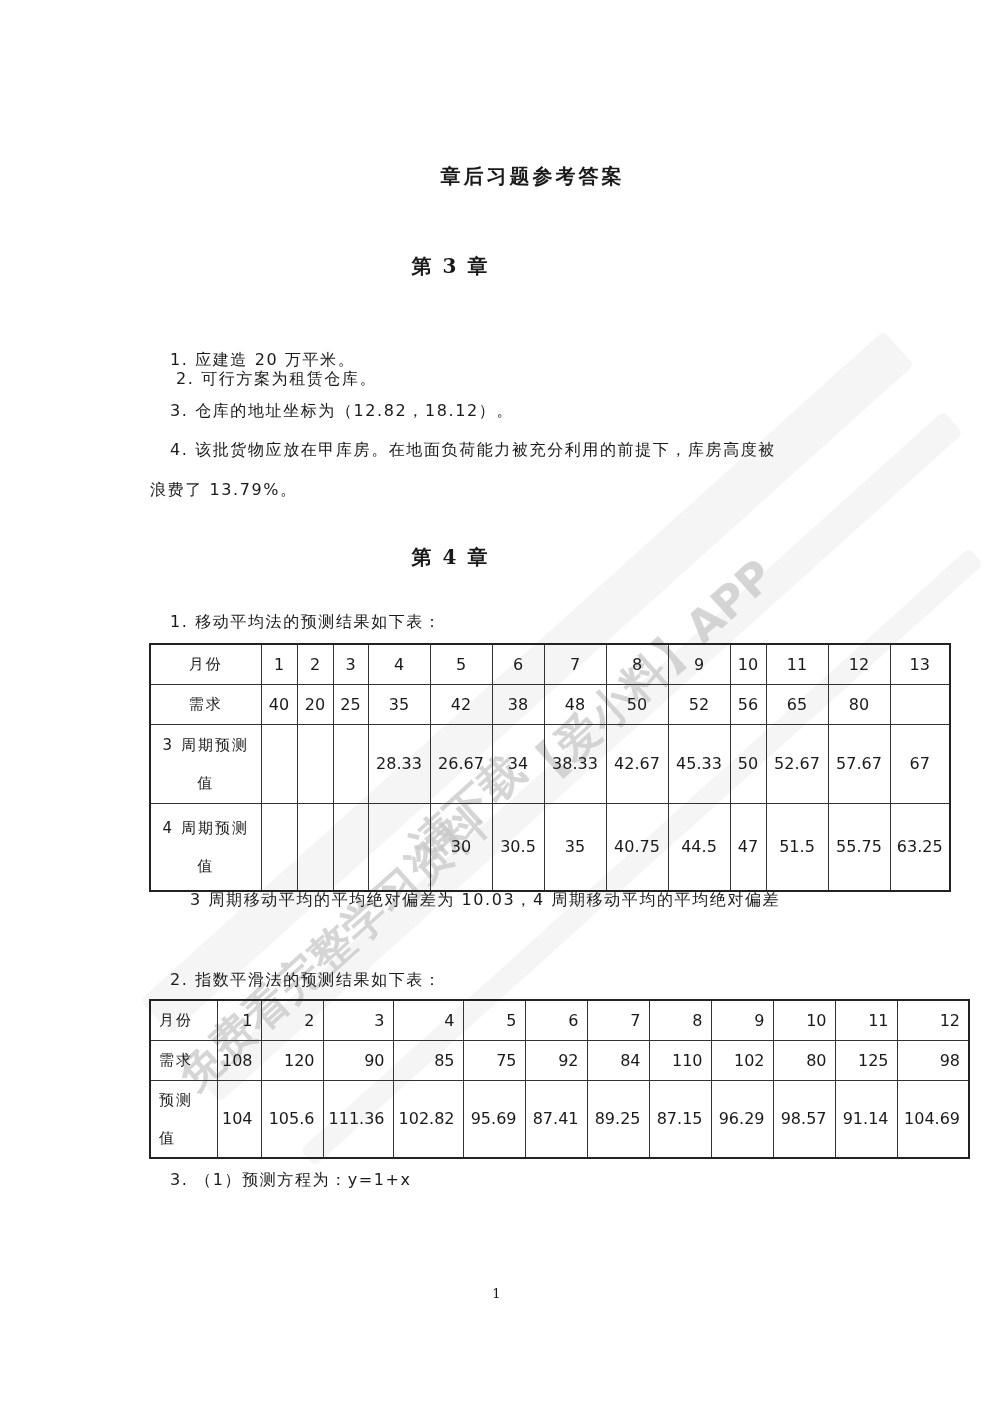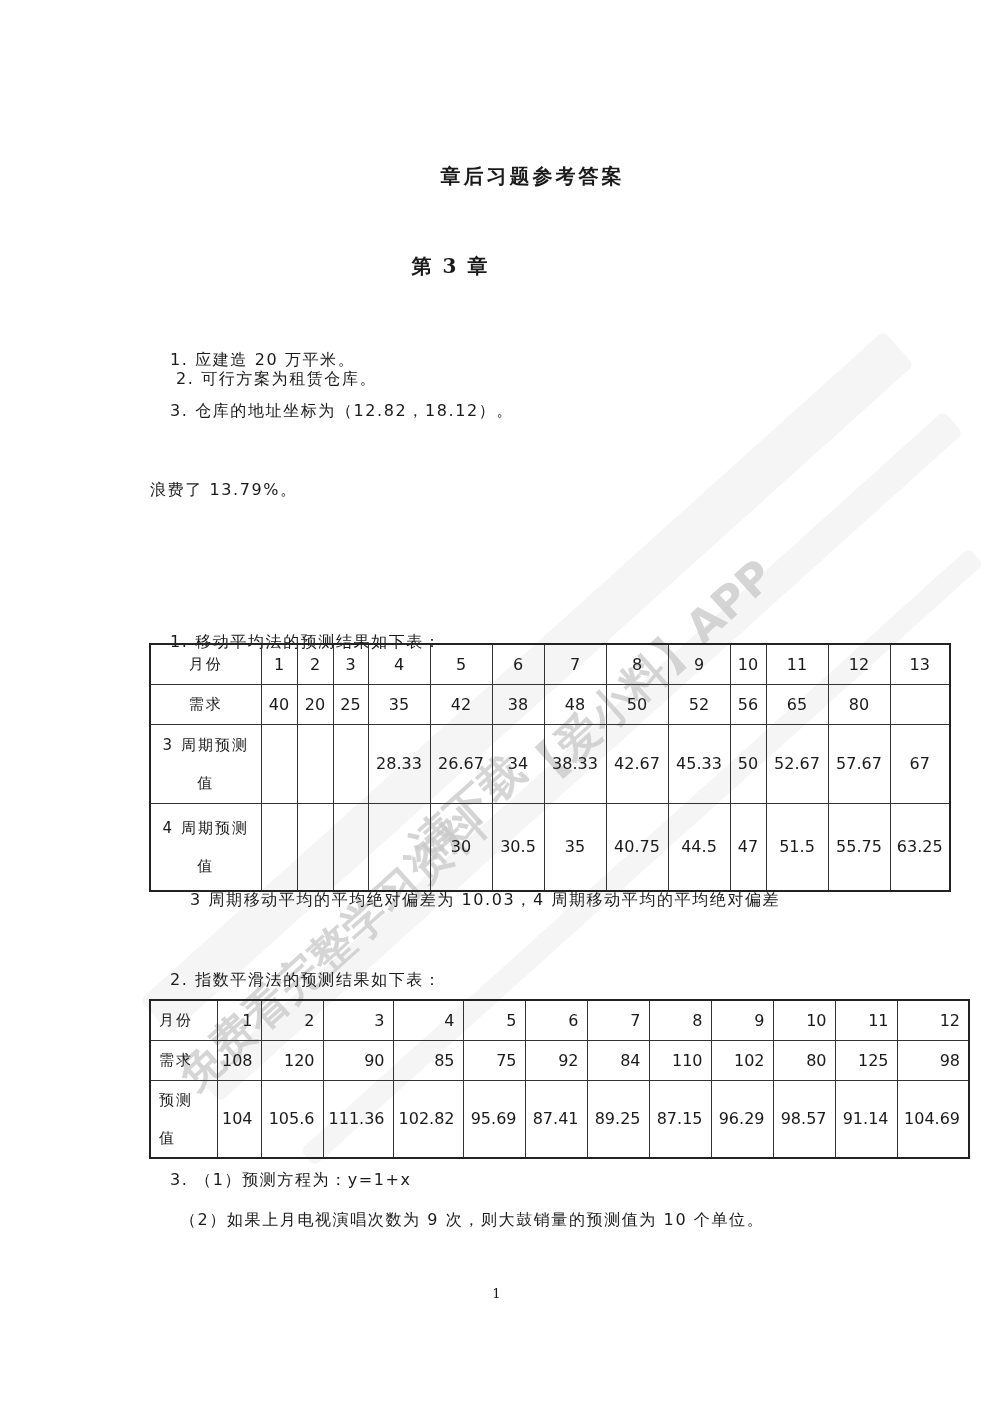--- a/index.html
+++ b/index.html
@@ -64,23 +64,25 @@
   <div class="wm-text" style="left:165px; top:1060px; font-size:44px; transform: rotate(-42deg);">免费看完整学习资料</div>
   <div class="wm-text" style="left:400px; top:830px; font-size:44px; transform: rotate(-42deg);">请下载</div>
   <div class="wm-text" style="left:510px; top:760px; font-size:44px; transform: rotate(-42deg);">【爱小料】APP</div>
 
   <div class="doc-title">章后习题参考答案</div>
 
   <div class="chapter-title" style="top:253px;">第 3 章</div>
   <div class="para" style="left:170px; top:322px;margin-top:28px;">1. 应建造 20 万平米。</div>
   <div class="para" style="left:170px; top:369px;margin-left:6px;">2. 可行方案为租赁仓库。</div>
   <div class="para" style="left:170px; top:401px;">3. 仓库的地址坐标为（12.82，18.12）。</div>
+  <div class="para" style="left:170px; top:440px;">4. 该批货物应放在甲库房。在地面负荷能力被充分利用的前提下，库房高度被</div>
   <div class="para" style="left:150px; top:480px;">浪费了 13.79%。</div>
 
-  <div class="para" style="left:170px; top:612px;margin-top:20px;">1. 移动平均法的预测结果如下表：</div>
+  <div class="chapter-title" style="top:544px;">第 4 章</div>
+  <div class="para" style="left:170px; top:612px;">1. 移动平均法的预测结果如下表：</div>
 
   <table class="grid" style="left:149px; top:643px; width:800px;">
     <colgroup>
       <col style="width:111px">
         <col style="width:36px">
         <col style="width:36px">
         <col style="width:35px">
       <col style="width:62px">
         <col style="width:62px">
         <col style="width:52px">
@@ -231,16 +233,15 @@
       <td>87.15</td>
       <td>96.29</td>
       <td>98.57</td>
       <td>91.14</td>
       <td>104.69</td>
     </tr>
   </tbody>
     </table>
 
   <div class="para" style="left:170px; top:1170px;">3. （1）预测方程为：y=1+x</div>
-  <div class="para" style="left:180px; top:1210px;">（2）如果上月电视演唱次数为 9 次，则大鼓销量的预测值为 10 个单位。</div>
 
   <div class="page-num">1</div>
 </div>
 
 </body></html>

